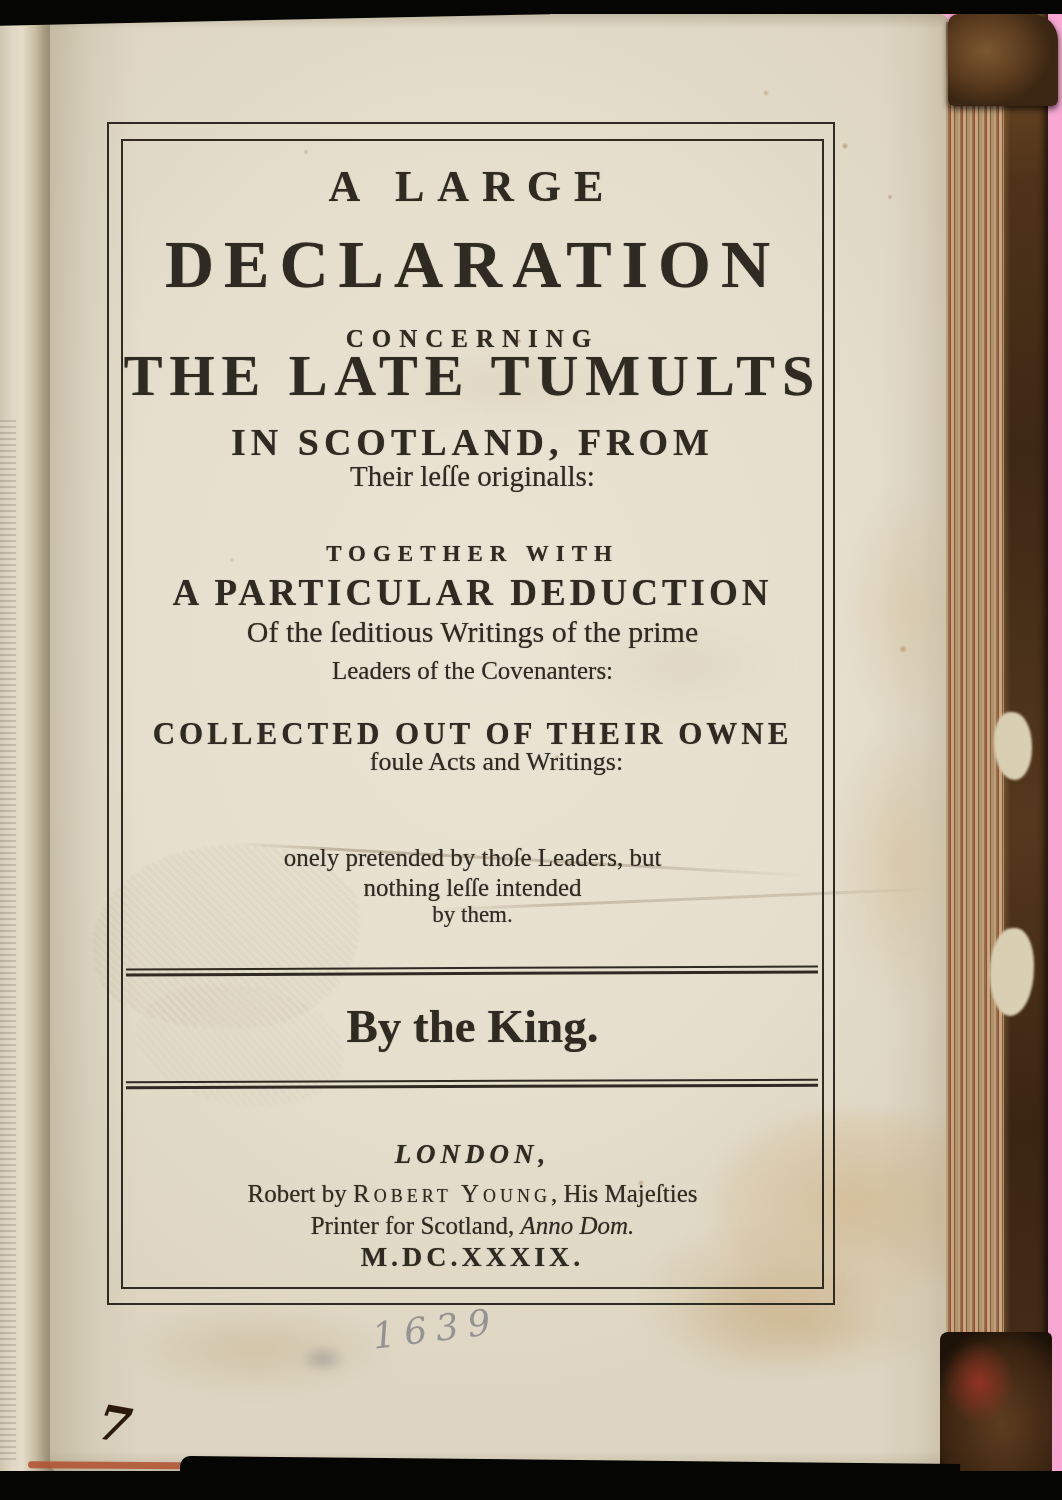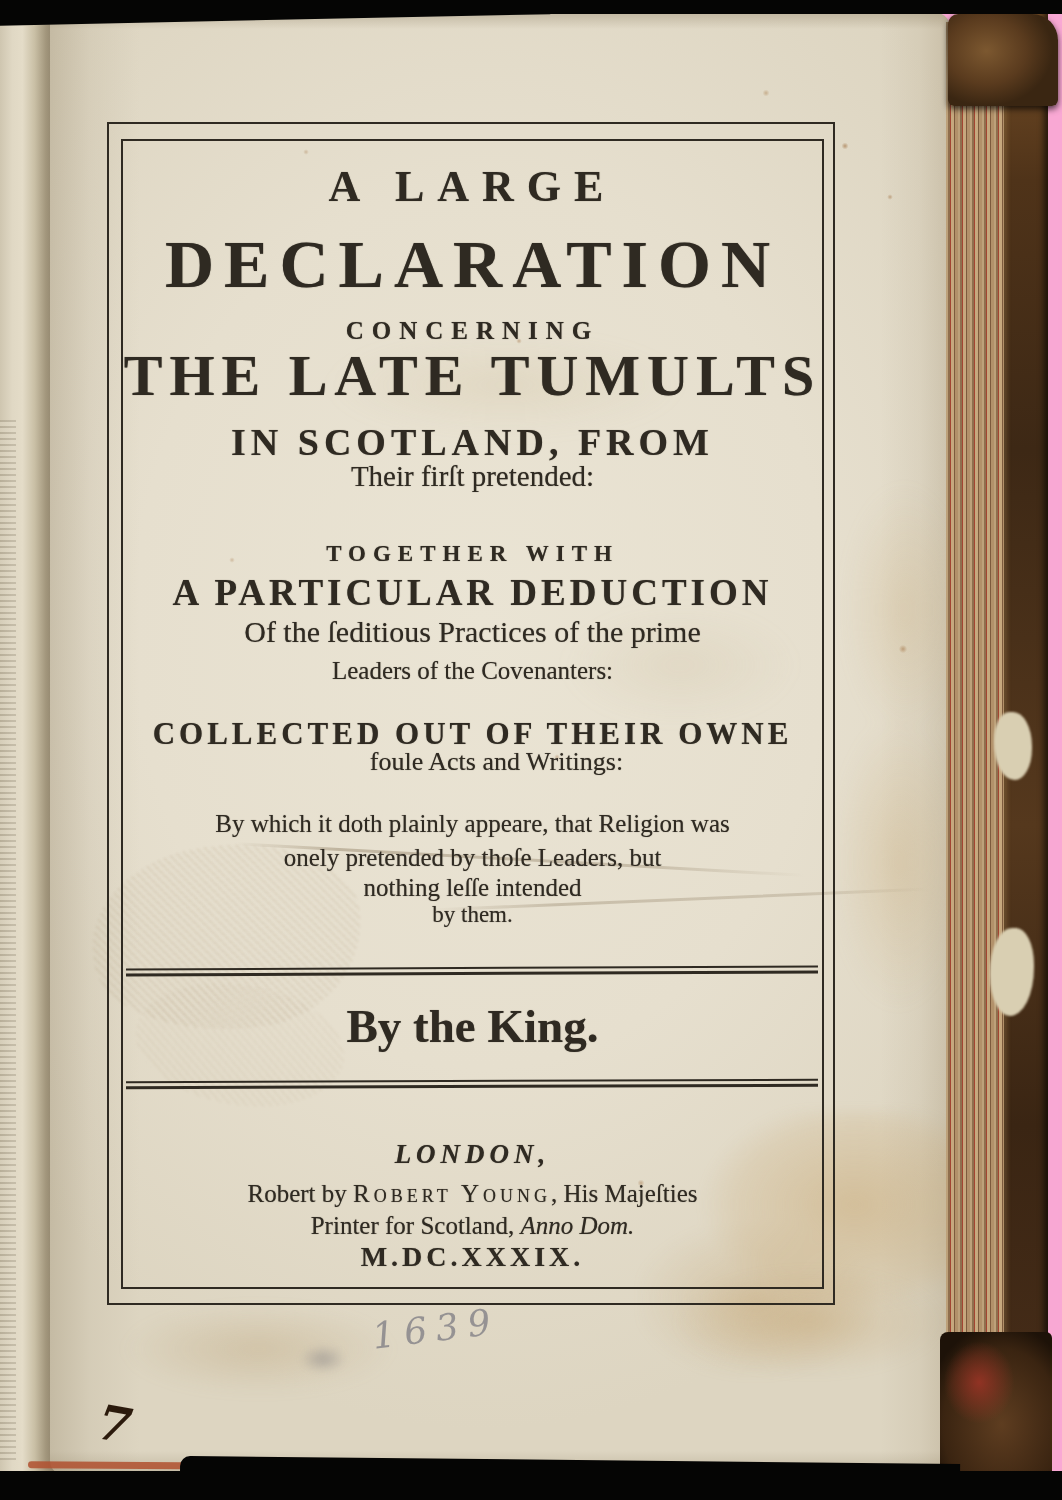--- a/index.html
+++ b/index.html
@@ -72,21 +72,21 @@
     border:2px solid #2f2a22; }
 
   
   .content { position:absolute; left:121px; top:139px; width:703px; height:1149px;
     color:#2f2a22; text-align:center; }
   .line { position:absolute; left:0; width:100%; line-height:1; white-space:nowrap;
     text-shadow:0 0 1px rgba(46,40,30,0.55); }
   .caps { font-weight:bold; }
   .t-alarge      { top:26px;   font-size:44px; letter-spacing:13px; }
   .t-declaration { top:91px;   font-size:68px; letter-spacing:10px; }
-  .t-concerning  { top:179px;  font-size:25px; letter-spacing:8px; }
+  .t-concerning  { top:187px;  font-size:25px; letter-spacing:8px; }
   .t-tumults     { top:208px;  font-size:58px; letter-spacing:7px; }
   .t-scotland    { top:284px;  font-size:38px; letter-spacing:5px; }
   .t-originalls  { top:323px;  font-size:29px; }
   .t-together    { top:403px;  font-size:23px; letter-spacing:7px;text-align:center; }
   .t-deduction   { top:435px;  font-size:37px; letter-spacing:4px; }
   .t-seditious   { top:478px;  font-size:30px; }
   .t-leaders     { top:519px;  font-size:25px; }
   .t-collected   { top:579px;  font-size:31px; letter-spacing:4px; }
   .t-foule       { top:610px;  font-size:26px;padding-left:48px; }
   .t-arg1        { top:672px;  font-size:25px; }
@@ -173,30 +173,29 @@
   <div class="frame-outer">
     <div class="frame-inner"></div>
   </div>
 
   <div class="content">
     <div class="line caps t-alarge">A LARGE</div>
     <div class="line caps t-declaration">DECLARATION</div>
     <div class="line caps t-concerning">CONCERNING</div>
     <div class="line caps t-tumults">THE LATE TUMULTS</div>
     <div class="line caps t-scotland">IN SCOTLAND, FROM</div>
-    <div class="line t-originalls">Their firſt pretended:</div>
+    <div class="line t-originalls">Their leſſe originalls:</div>
 
     <div class="line caps t-together">TOGETHER WITH</div>
     <div class="line caps t-deduction">A PARTICULAR DEDUCTION</div>
-    <div class="line t-seditious">Of the ſeditious Practices of the prime</div>
+    <div class="line t-seditious">Of the ſeditious Writings of the prime</div>
     <div class="line t-leaders">Leaders of the Covenanters:</div>
     <div class="line caps t-collected">COLLECTED OUT OF THEIR OWNE</div>
     <div class="line t-foule">foule Acts and Writings:</div>
 
-    <div class="line t-arg1">By which it doth plainly appeare, that Religion was</div>
     <div class="line t-arg2">onely pretended by thoſe Leaders, but</div>
     <div class="line t-arg3">nothing leſſe intended</div>
     <div class="line t-arg4">by them.</div>
 
     <div class="rule rule-1"></div>
     <div class="line t-byking">By the King.</div>
     <div class="rule rule-2"></div>
 
     <div class="line t-london">LONDON,</div>
     <div class="line t-imprint2"><span>Robert by </span><span class="sc">Robert Young</span><span>, His Majeſties</span></div>

